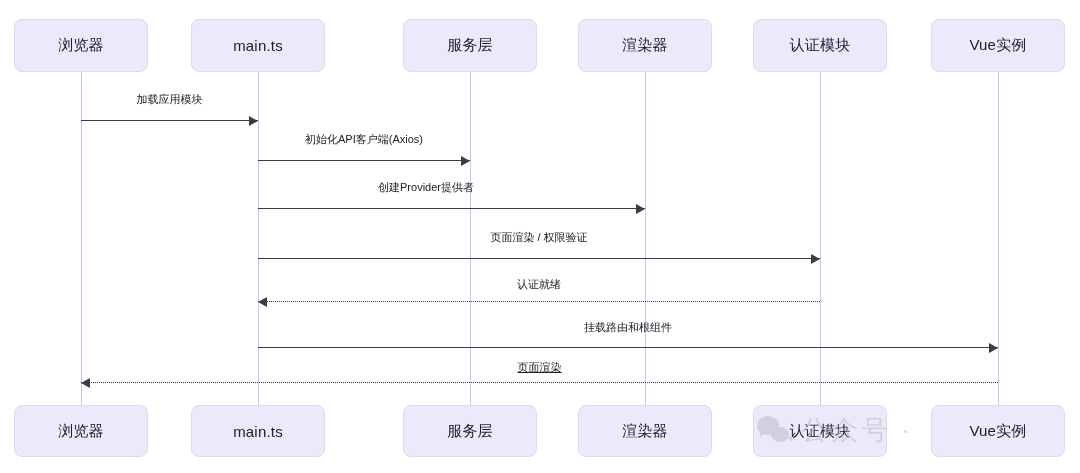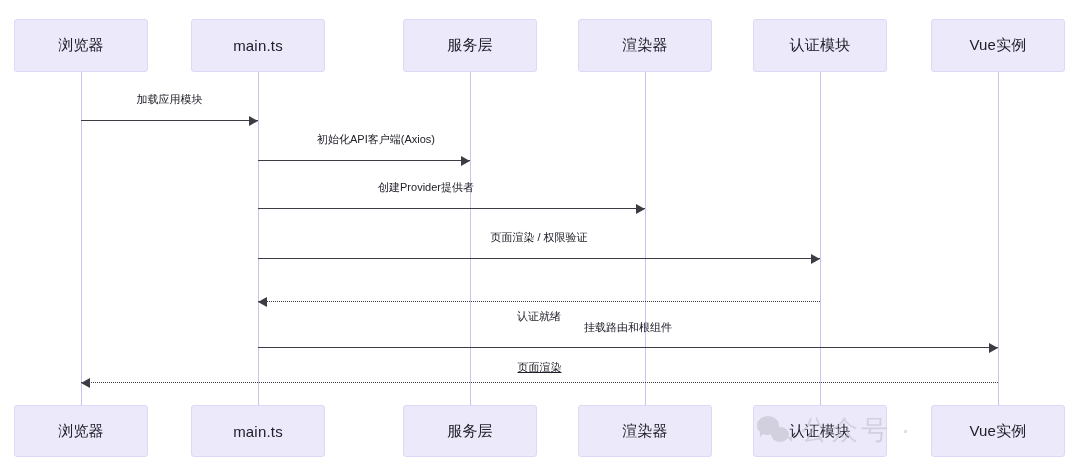--- a/index.html
+++ b/index.html
@@ -20,21 +20,21 @@
   .lifeline {
     position: absolute;
     width: 1px;
     background: #c9c4ee;
   }
   .actor-box {
     position: absolute;
     box-sizing: border-box;
     background: #ece9fb;
     border: 1px solid #ddd8f6;
-    border-radius: 3px;
+    border-radius: 8px;
     display: flex;
     align-items: center;
     justify-content: center;
     color: #20202a;
     font-size: 15px;
     letter-spacing: 0.2px;
   }
   .msg-line {
     position: absolute;
     height: 0;
@@ -149,30 +149,30 @@
       <div class="actor-box" style="left: 931px; width: 134px; top: 19px; height: 53px;">
         <span>Vue实例</span>
       </div>
     </div>
   <div id="messages">
       <div class="msg-line" style="left: 81px; width: 177px; top: 120px;"></div>
       <div class="arrow-head right" style="top: 115.5px; left: 249px;"></div>
       <div class="msg-label" style="left: 169.5px; top: 92px;">加载应用模块</div>
       <div class="msg-line" style="left: 258px; width: 212px; top: 160px;"></div>
       <div class="arrow-head right" style="top: 155.5px; left: 461px;"></div>
-      <div class="msg-label" style="left: 376px; top: 132px; text-align: right;">初始化API客户端(Axios)</div>
+      <div class="msg-label" style="left: 364px; top: 132px; text-align: right;">初始化API客户端(Axios)</div>
       <div class="msg-line" style="left: 258px; width: 387px; top: 208px;"></div>
       <div class="arrow-head right" style="top: 203.5px; left: 636px;"></div>
       <div class="msg-label" style="left: 426px; top: 180px;">创建Provider提供者</div>
       <div class="msg-line" style="left: 258px; width: 562px; top: 258px;"></div>
       <div class="arrow-head right" style="top: 253.5px; left: 811px;"></div>
       <div class="msg-label" style="left: 539px; top: 230px;">页面渲染 / 权限验证</div>
       <div class="msg-line dashed" style="left: 258px; width: 562px; top: 301px;"></div>
       <div class="arrow-head left" style="top: 296.5px; left: 258px;"></div>
-      <div class="msg-label" style="left: 539px; top: 277px; margin-top: 32px;">认证就绪</div>
+      <div class="msg-label" style="left: 539px; top: 277px;">认证就绪</div>
       <div class="msg-line" style="left: 258px; width: 740px; top: 347px;"></div>
       <div class="arrow-head right" style="top: 342.5px; left: 989px;"></div>
       <div class="msg-label" style="left: 628px; top: 320px;">挂载路由和根组件</div>
       <div class="msg-line dashed" style="left: 81px; width: 917px; top: 382px;"></div>
       <div class="arrow-head left" style="top: 377.5px; left: 81px;"></div>
       <div class="msg-label" style="left: 539.5px; top: 360px; text-decoration: underline;">页面渲染</div>
     </div>
   <div id="bottom-actors">
       <div class="actor-box" style="left: 14px; width: 134px; top: 405px; height: 52px;">
         <span>浏览器</span>

